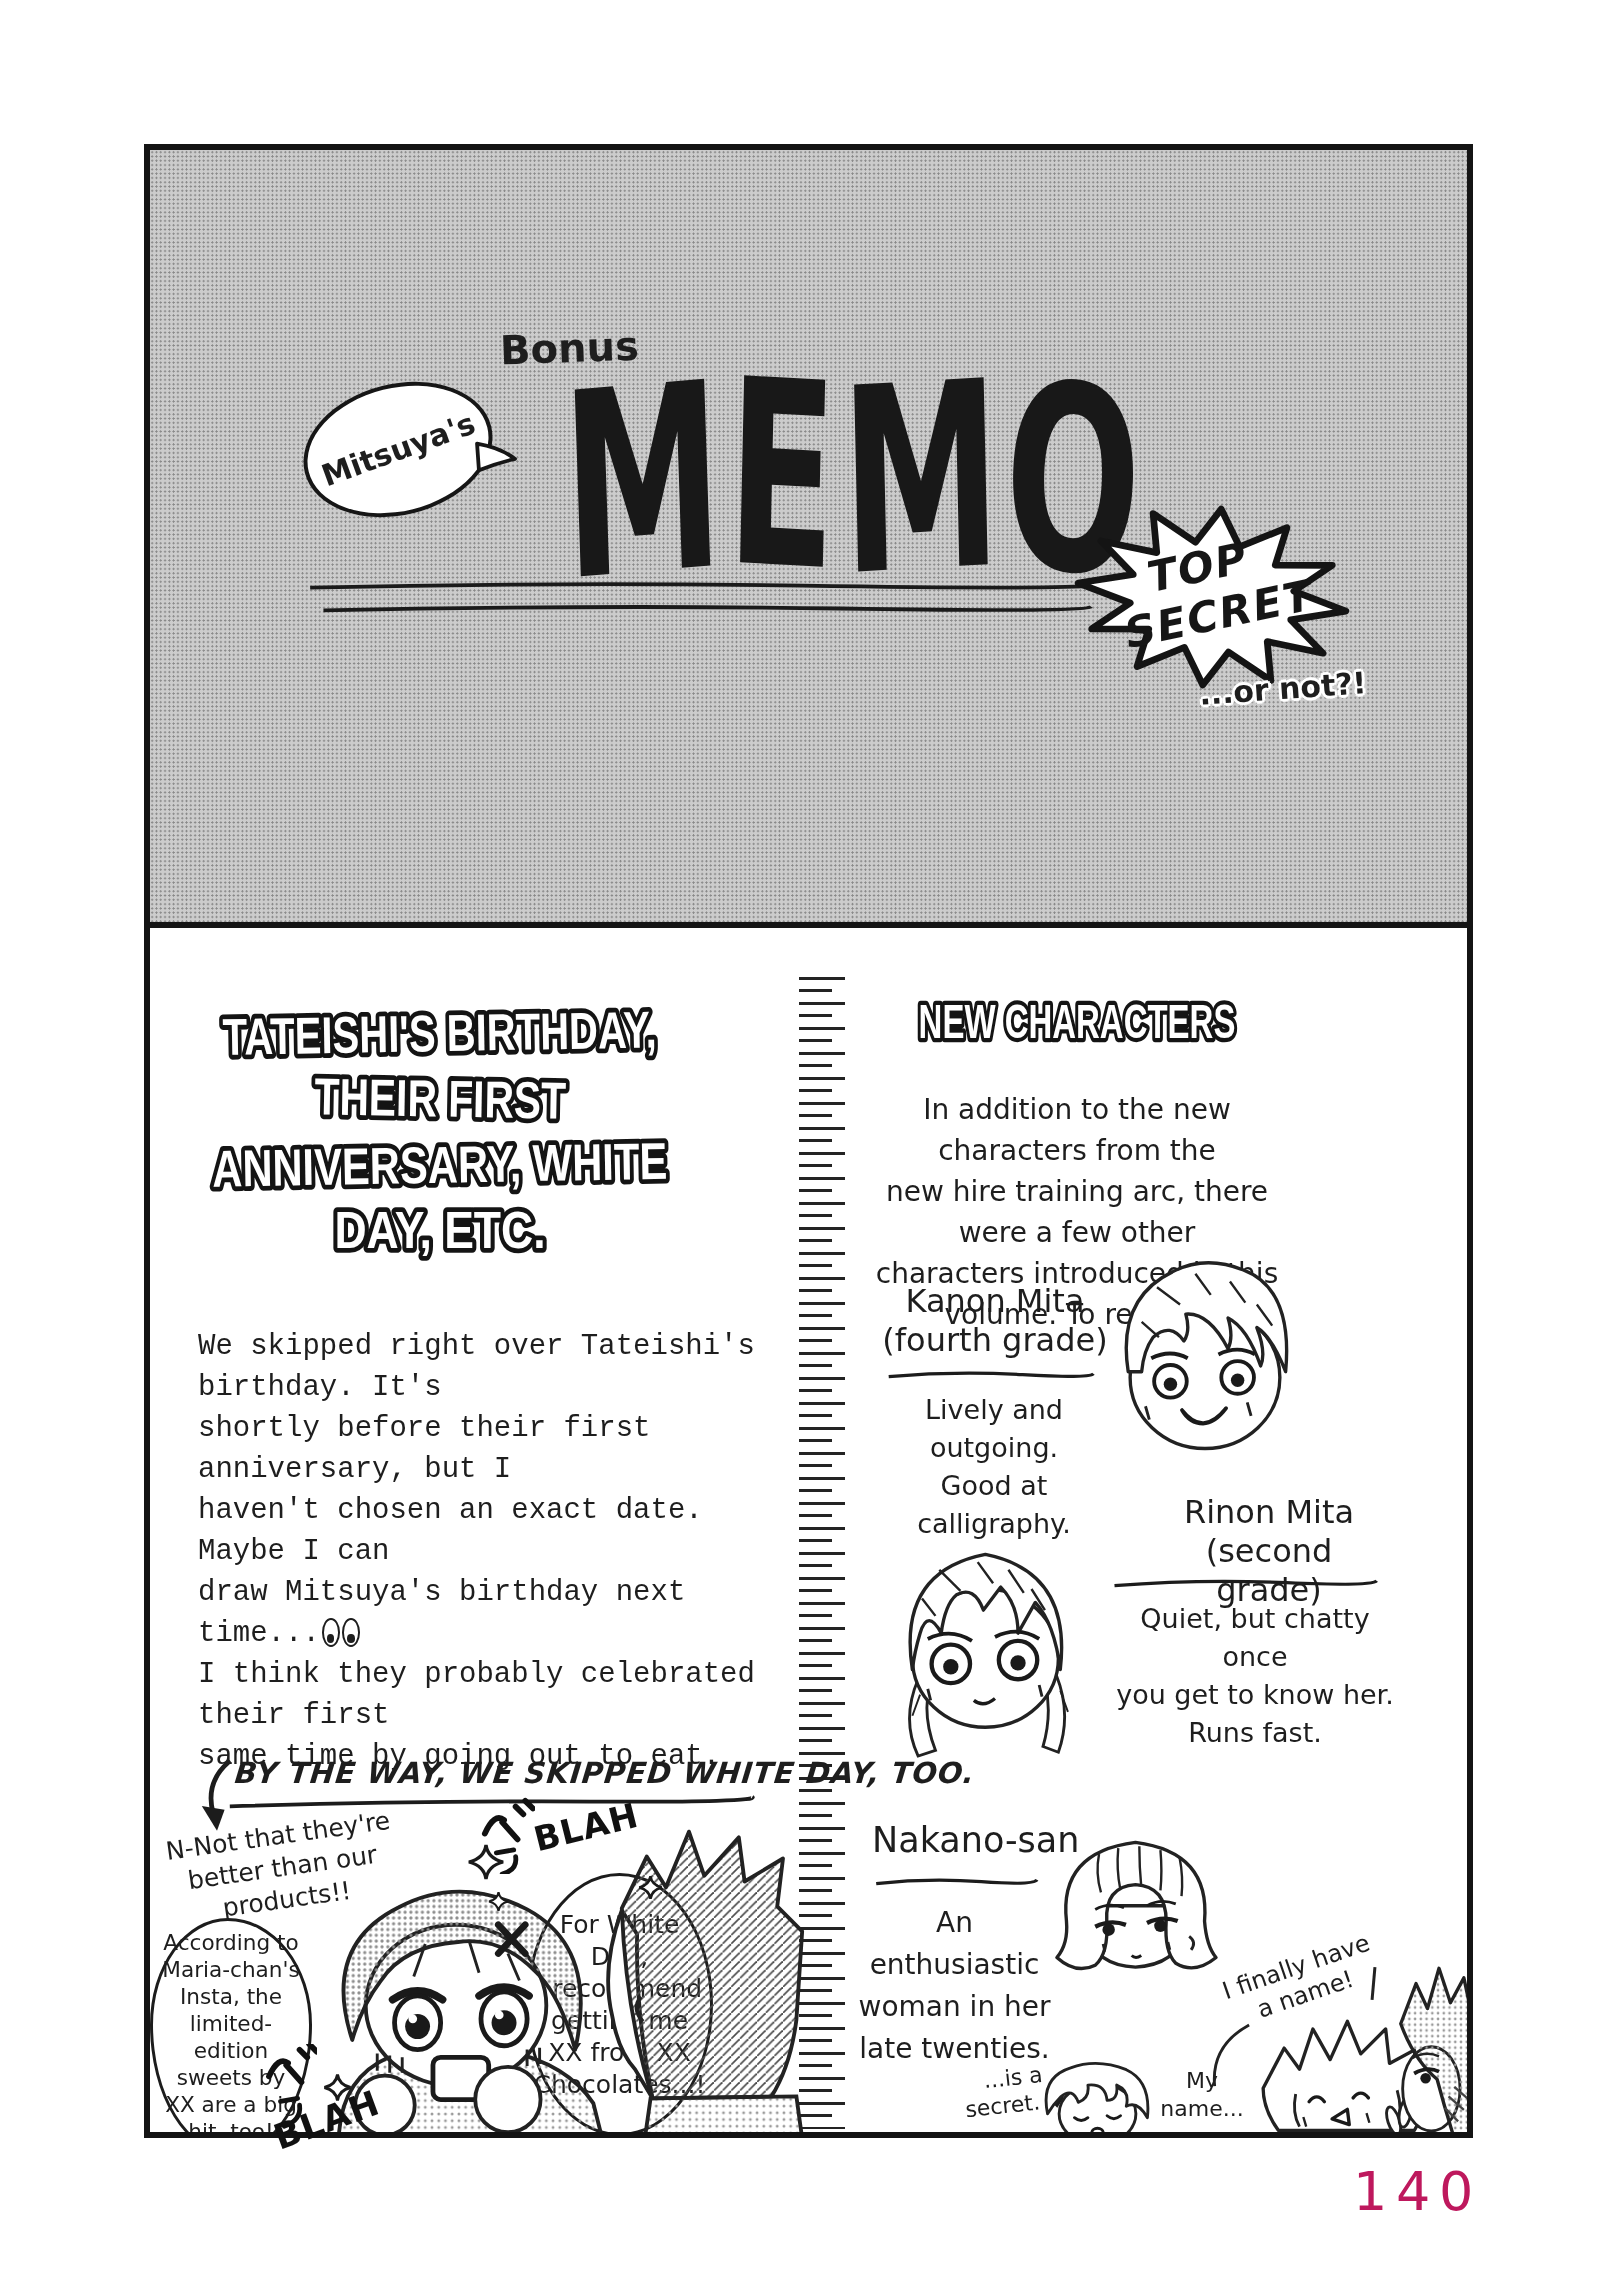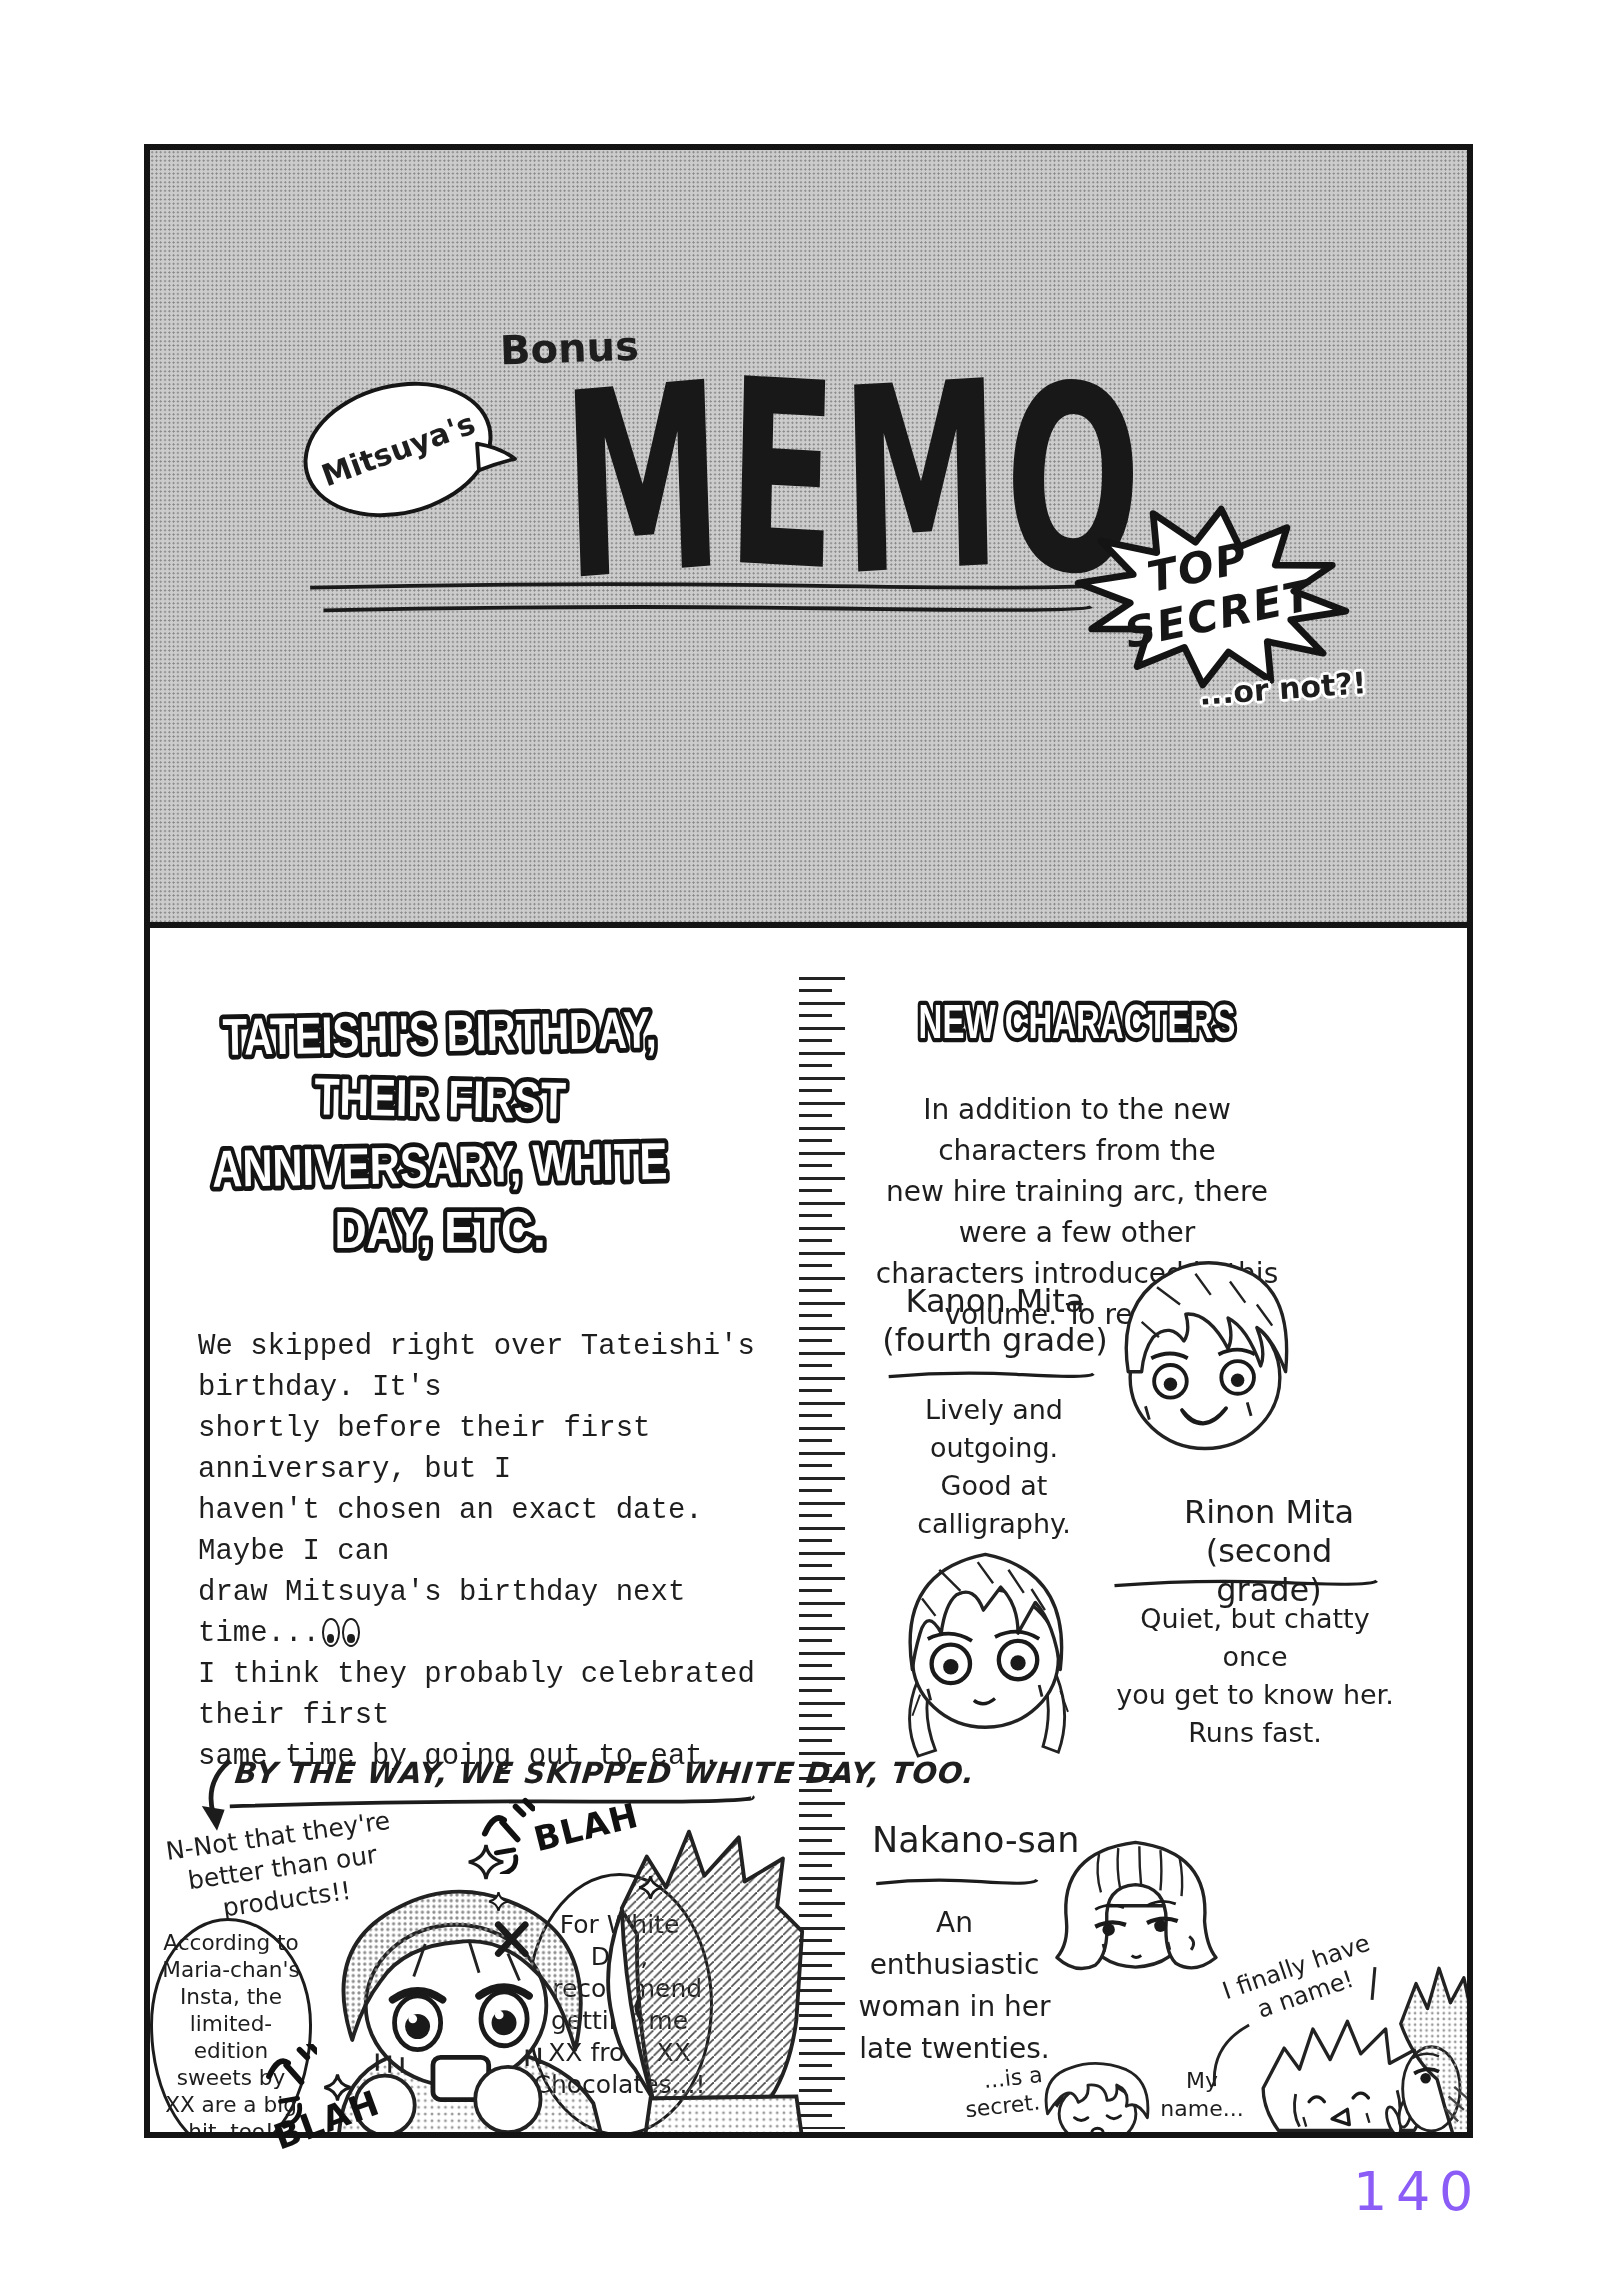--- a/index.html
+++ b/index.html
@@ -47,21 +47,21 @@
   #whiteday-bubble div{font-size:25px;line-height:32px;}
   .sfx{font-weight:900;font-family:"DejaVu Sans",sans-serif;color:#111;}
   #blah-1{left:383px;top:879px;font-size:34px;transform:rotate(-14deg);letter-spacing:1px;}
   #blah-2{left:272px;top:2100px;font-size:35px;transform:rotate(-20deg);letter-spacing:1px;position:absolute;}
   
   .name-block{font-size:32px;line-height:39px;font-weight:500;}
   .desc-block{font-size:27px;line-height:38px;text-align:center;}
   #secret-text{left:807px;top:1136px;width:115px;font-size:22px;line-height:27px;transform:rotate(-6deg);}
   #myname-text{left:995px;top:1139px;width:86px;font-size:22px;line-height:28px;margin-left:14px;}
   #finally-text{left:1074px;top:1024px;width:154px;font-size:24px;line-height:29px;transform:rotate(-19deg);}
-  #page-number{left:1353px;top:2160px;font-size:54px;letter-spacing:8.6px;color:#8b5cf6;font-weight:500;}
+  #page-number{left:1353px;top:2160px;font-size:54px;letter-spacing:8.6px;color:#be185d;font-weight:500;}
   
   .ladder{background:repeating-linear-gradient(to bottom,rgba(0,0,0,0) 0 22px,#232323 22px 25px);}
   svg{display:block;}
 </style>
 </head>
 <body>
 
 <div id="page">
 
   <div id="header-panel" class="abs">

